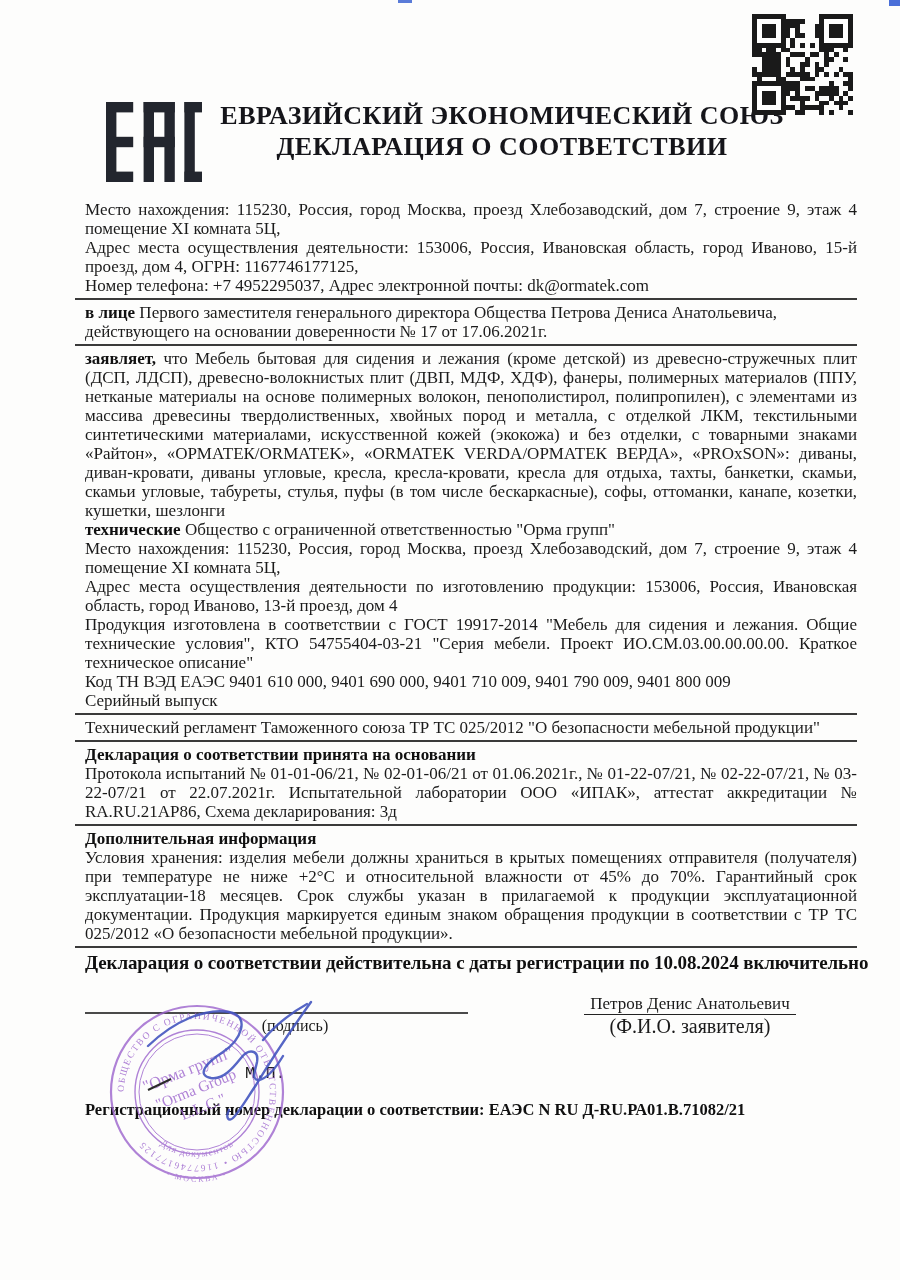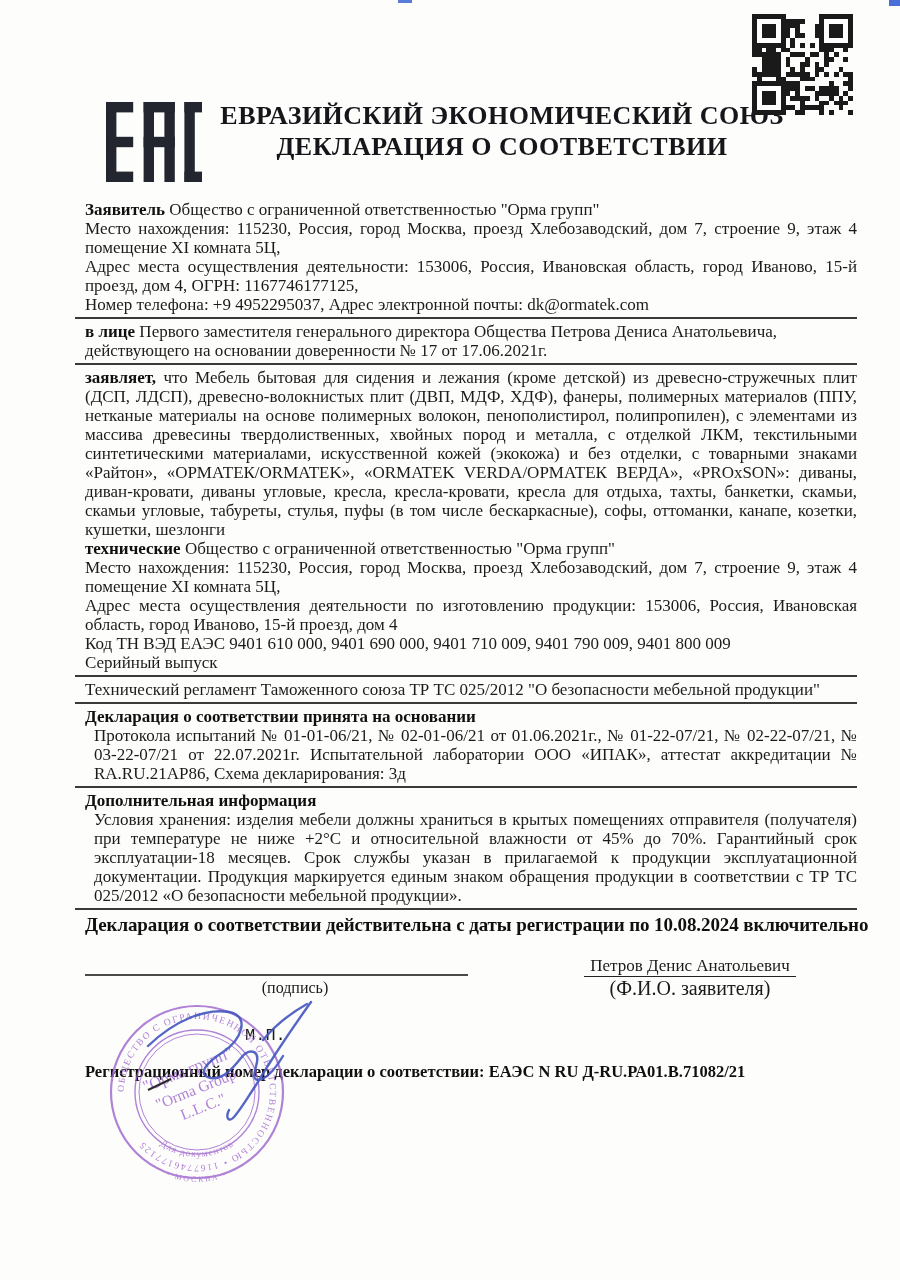--- a/index.html
+++ b/index.html
@@ -15,21 +15,21 @@
   .title-line { font-weight:bold; font-size:26px; line-height:31px; letter-spacing:.5px;
                 color:#15151a; white-space:nowrap;text-align:center; }
   .qr { position:absolute; left:752px; top:14px; width:101px; height:101px; }
   .corner-artifact { position:absolute; right:0; top:0; width:11px; height:6px; background:#4a6fd8; }
   .edge-artifact { position:absolute; left:398px; top:0; width:14px; height:3px; background:#5a7bd8; }
 
   
   .content { position:absolute; left:85px; top:200px; width:772px;
              font-size:17px; line-height:19px; color:#1b1b1b; }
   .b { font-weight:bold; color:#101010; }
-  .just { text-align:justify;margin-left:9px; }
+  .just { text-align:justify; }
   .rule { border:none; border-top:2px solid #3a3a3a; margin:3px 0 3px -10px; width:782px; height:0; }
   .sec { margin:0; }
   .line { }
   .validity { font-size:19px; white-space:nowrap; margin-top:5px; letter-spacing:-0.1px; }
 
   
   .sig-zone { position:relative; height:128px; }
   .sig-line { position:absolute; left:0; top:40px; width:383px; border-top:2px solid #4a4a4a; }
   .sig-caption { position:absolute; left:140px; top:44px; width:140px; text-align:center; font-size:16px; }
   .mp { position:absolute; left:160px; top:92px; font-size:17px;font-family:Liberation Mono, monospace; }
@@ -228,42 +228,42 @@
         <rect x="20" y="20" width="1" height="1"></rect>
       </g>
   </svg>
 
   <div class="corner-artifact"></div>
   <div class="edge-artifact"></div>
 
   <div class="content">
 
     <div class="sec just">
-      <div class="line"><span class="b">Заявитель</span> <span>Общество с ограниченной ответственностью "Орма групп"</span></div>
       <div class="line">Место нахождения: 115230, Россия, город Москва, проезд Хлебозаводский, дом 7, строение 9, этаж 4 помещение XI комната 5Ц,</div>
       <div class="line">Адрес места осуществления деятельности: 153006, Россия, Ивановская область, город Иваново, 15-й проезд, дом 4, ОГРН: 1167746177125,</div>
-      <div class="line">Номер телефона: +9 4952295037, Адрес электронной почты: dk@ormatek.com</div>
+      <div class="line">Номер телефона: +7 4952295037, Адрес электронной почты: dk@ormatek.com</div>
     </div>
 
     <hr class="rule">
 
     <div class="sec">
       <span class="b">в лице</span> <span>Первого заместителя генерального директора Общества Петрова Дениса Анатольевича, действующего на основании доверенности № 17 от 17.06.2021г.</span>
     </div>
 
     <hr class="rule">
 
     <div class="sec just">
       <span class="b">заявляет,</span> <span>что Мебель бытовая для сидения и лежания (кроме детской) из древесно-стружечных плит (ДСП, ЛДСП), древесно-волокнистых плит (ДВП, МДФ, ХДФ), фанеры, полимерных материалов (ППУ, нетканые материалы на основе полимерных волокон, пенополистирол, полипропилен), с элементами из массива древесины твердолиственных, хвойных пород и металла, с отделкой ЛКМ, текстильными синтетическими материалами, искусственной кожей (экокожа) и без отделки, с товарными знаками «Райтон», «ОРМАТЕК/ORMATEK», «ORMATEK VERDA/ОРМАТЕК ВЕРДА», «PROxSON»: диваны, диван-кровати, диваны угловые, кресла, кресла-кровати, кресла для отдыха, тахты, банкетки, скамьи, скамьи угловые, табуреты, стулья, пуфы (в том числе бескаркасные), софы, оттоманки, канапе, козетки, кушетки, шезлонги</span>
     </div>
 
     <div class="sec just">
       <div class="line"><span class="b">технические</span> <span>Общество с ограниченной ответственностью "Орма групп"</span></div>
       <div class="line">Место нахождения: 115230, Россия, город Москва, проезд Хлебозаводский, дом 7, строение 9, этаж 4 помещение XI комната 5Ц,</div>
-      <div class="line">Адрес места осуществления деятельности по изготовлению продукции: 153006, Россия, Ивановская область, город Иваново, 15-й проезд, дом 4</div>
+      <div class="line">Адрес места осуществления деятельности по изготовлению продукции: 153006, Россия, Ивановская область, город Иваново, 13-й проезд, дом 4</div>
+      <div class="line">Продукция изготовлена в соответствии с ГОСТ 19917-2014 "Мебель для сидения и лежания. Общие технические условия", КТО 54755404-03-21 "Серия мебели. Проект ИО.СМ.03.00.00.00.00. Краткое техническое описание"</div>
       <div class="line">Код ТН ВЭД ЕАЭС 9401 610 000, 9401 690 000, 9401 710 009, 9401 790 009, 9401 800 009</div>
       <div class="line">Серийный выпуск</div>
     </div>
 
     <hr class="rule">
 
     <div class="sec">
       <div class="line">Технический регламент Таможенного союза ТР ТС 025/2012 "О безопасности мебельной продукции"</div>
     </div>
 

